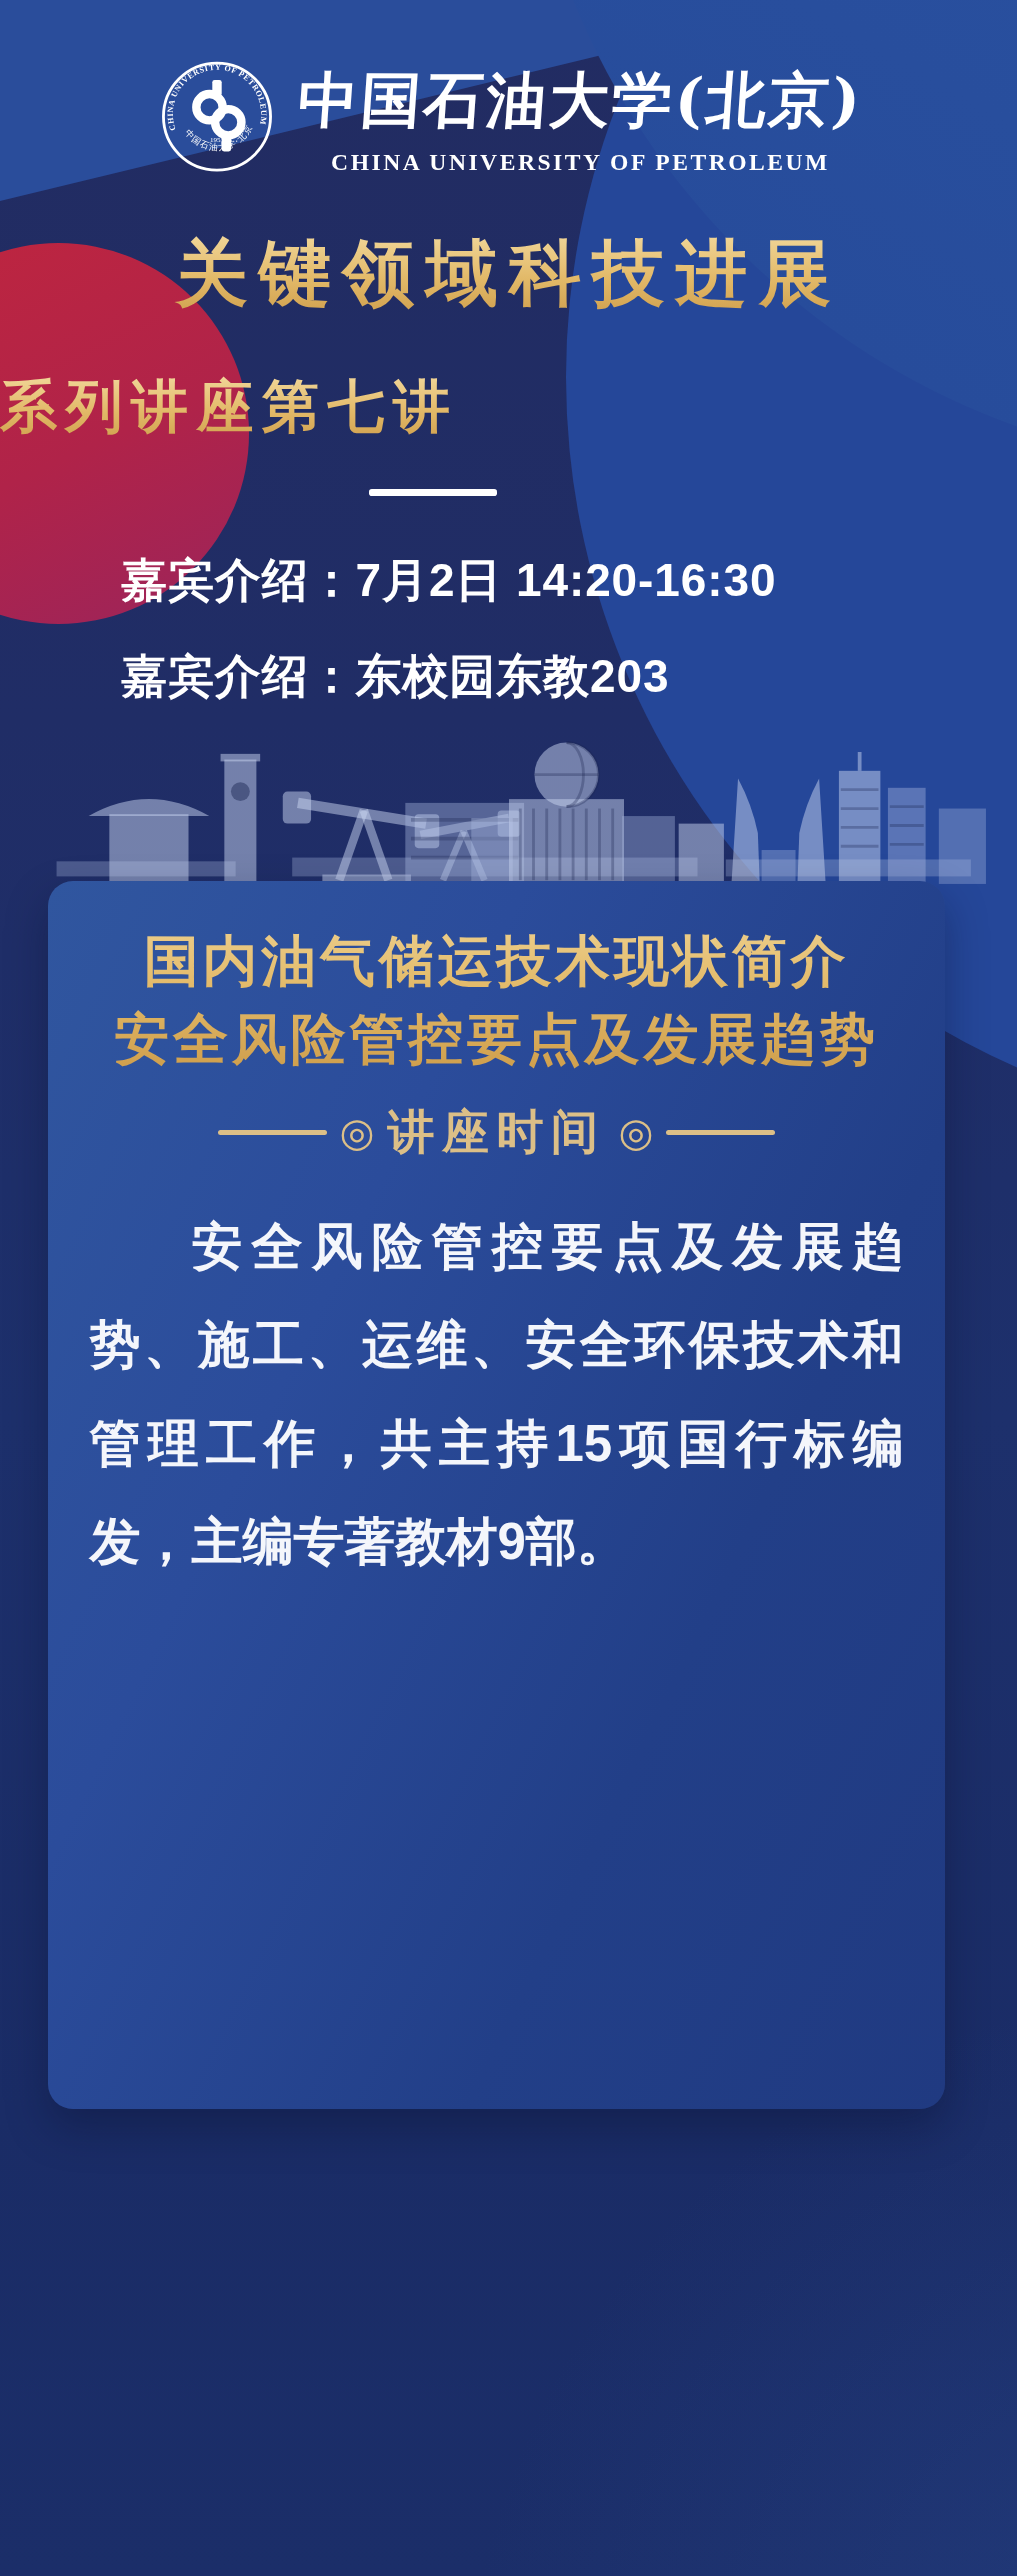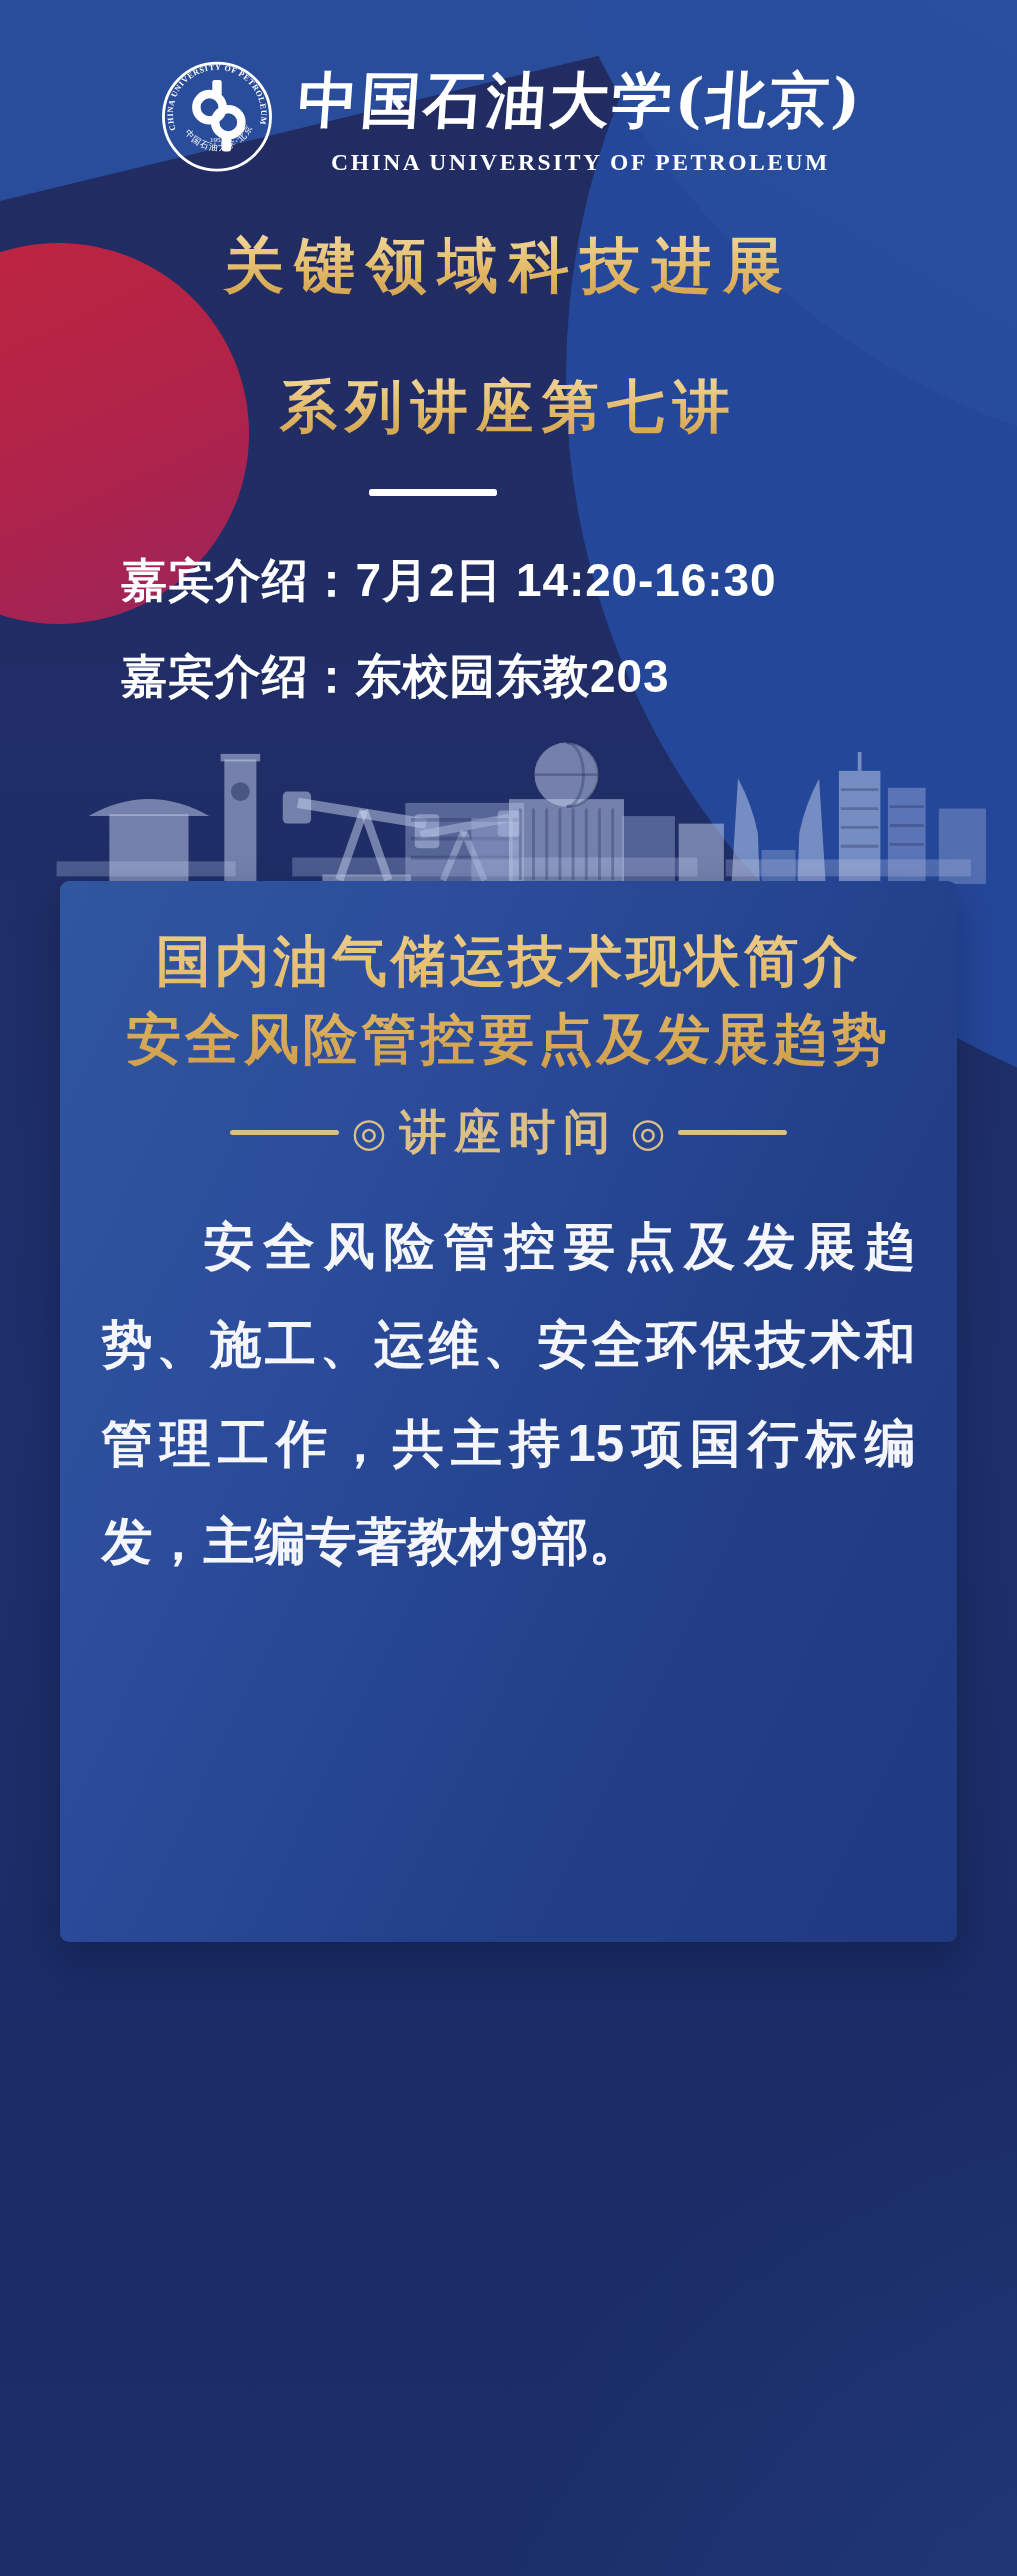--- a/index.html
+++ b/index.html
@@ -41,24 +41,24 @@
     white-space:nowrap;
   }
   .logo-en{
     font-family:"Liberation Serif","DejaVu Serif",serif;font-weight:bold;
     font-size:23.6px;color:#ffffff;letter-spacing:2.5px;margin-top:7.5px;white-space:nowrap;
   }
 
   
   .main-title{
     position:absolute;top:226px;left:0;width:100%;text-align:center;
-    font-size:60px;font-weight:bold;letter-spacing:11.3px;white-space:nowrap;
+    font-size:72px;font-weight:bold;letter-spacing:11.3px;white-space:nowrap;
   }
   .subtitle{
-    position:absolute;top:369px;left:0;width:100%;text-align:center;
+    position:absolute;top:369px;left:0;width:100%;text-align:left;
     font-size:57px;font-weight:bold;letter-spacing:8.5px;
   }
   .gold-grad{color:#e2b968;}
   @supports ((-webkit-background-clip:text) or (background-clip:text)){
     .gold-grad{
       background:linear-gradient(180deg,#f2d89c 5%,#e2b968 55%,#cd9c4a 100%);
       -webkit-background-clip:text;background-clip:text;color:transparent;
     }
   }
   .divider{
@@ -68,21 +68,21 @@
 
   
   .info{position:absolute;left:121px;top:550px;color:#ffffff;font-weight:bold;}
   .info-row{font-size:46px;letter-spacing:0.9px;margin-bottom:34px;white-space:nowrap;}
 
   
   .skyline{position:absolute;left:0;top:718px;width:1018px;height:166px;}
 
   
   .card{
-    position:absolute;left:60px;top:881px;width:897px;height:1061px;border-radius:9px;
+    position:absolute;left:48px;top:881px;width:897px;height:1228px;border-radius:25px;
     background:linear-gradient(116deg,#30569f 0%,#2b4c9b 32%,#223f88 68%,#203a81 100%);
     box-shadow:0 19px 41px rgba(8,14,42,0.35);
   }
   .card-title{
     padding-top:41px;text-align:center;
     font-size:55px;font-weight:bold;letter-spacing:3.8px;line-height:1.42;
   }
   .guest-header{
     margin-top:22.6px;display:flex;align-items:center;justify-content:center;gap:13px;color:#dcbf87;
   }

